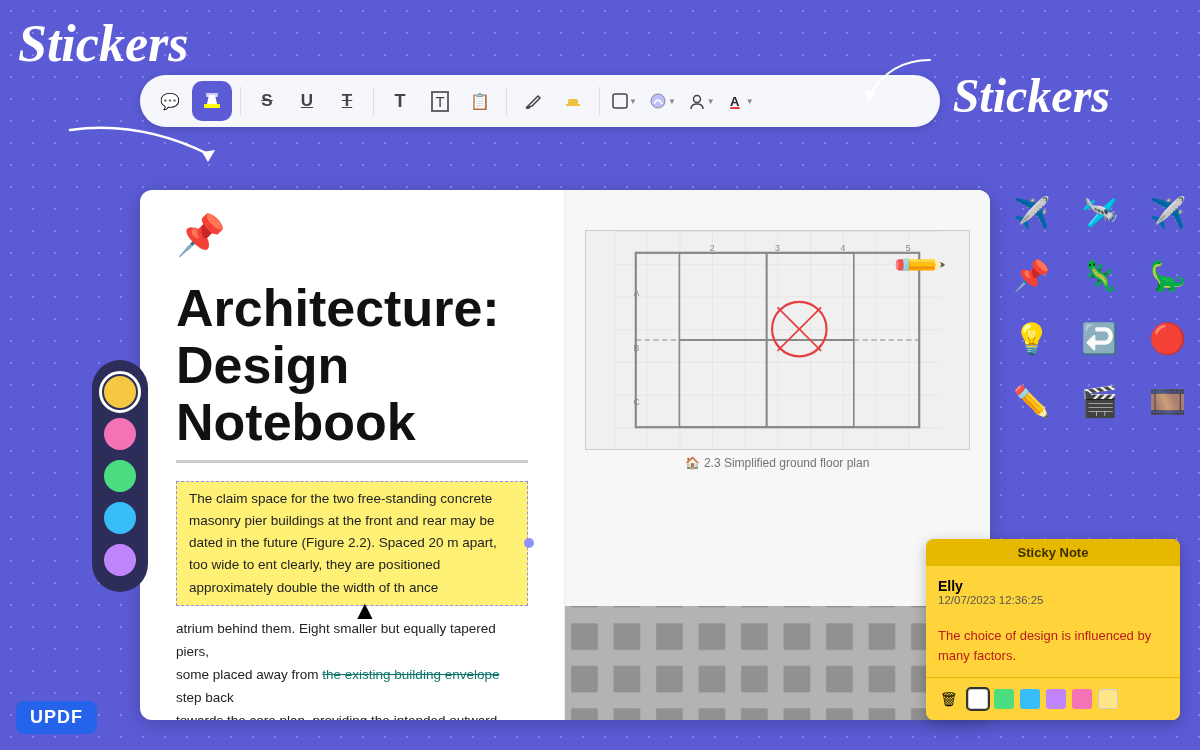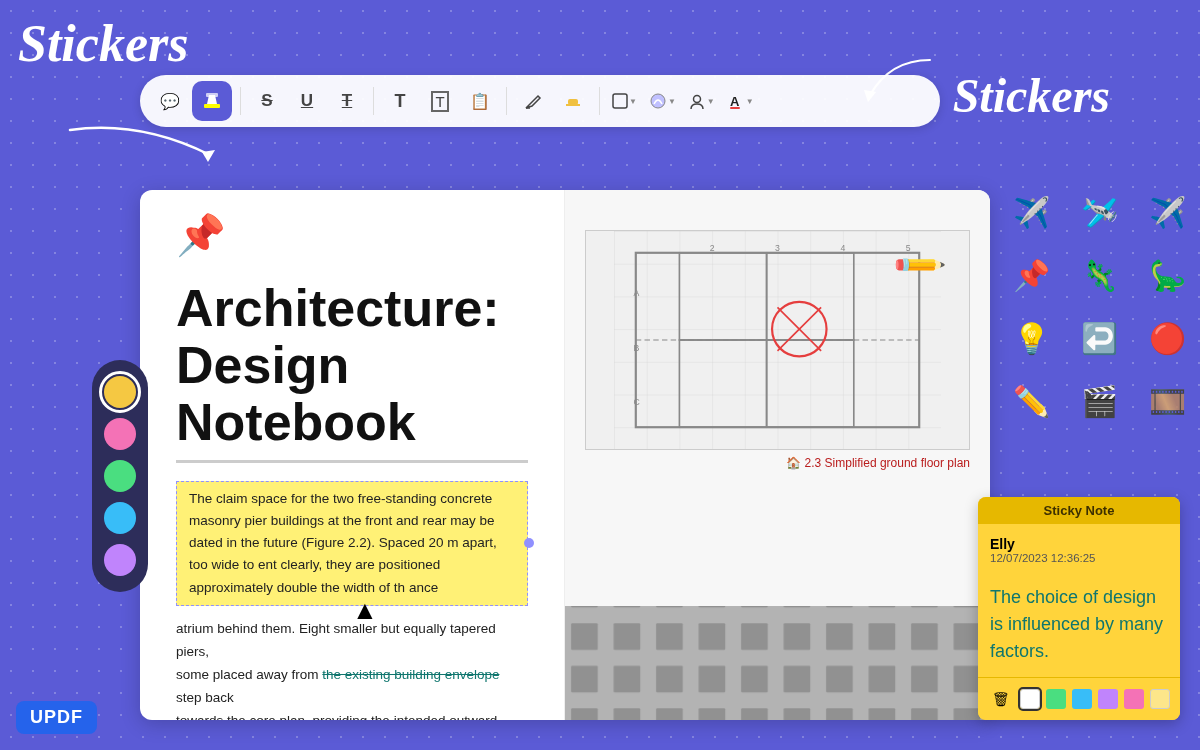--- a/index.html
+++ b/index.html
@@ -223,23 +223,23 @@
     }
 
     .doc-right-top {
       position: relative;
       padding: 20px;
       flex: 1;
       background: #f7f7f7;
     }
 
     .blueprint-caption {
-      text-align: right;
+      text-align: center;
       font-size: 12px;
-      color: #b91c1c;
+      color: #737373;
       margin-top: 6px;
     }
 
     .doc-right-bottom {
       height: 180px;
       overflow: hidden;
       position: relative;
     }
 
     .building-photo {
@@ -274,21 +274,21 @@
           rgba(0,0,0,0.08) 25px
         );
       background-color: #c8c8c8;
     }
 
     
     .sticky-note {
       position: absolute;
       bottom: 30px;
       right: 20px;
-      width: 202px;
+      width: 254px;
       background: #ffd43b;
       border-radius: 8px;
       overflow: hidden;
       box-shadow: 0 4px 14px rgba(0,0,0,0.25);
       z-index: 30;
     }
 
     .sticky-header {
       background: #e6b800;
       padding: 6px 12px;
@@ -308,22 +308,22 @@
       color: #000000;
     }
 
     .sticky-date {
       font-size: 11.5px;
       color: #555;
       margin-bottom: 20px;
     }
 
     .sticky-content {
-      font-size: 18px;
-      color: #0f766e;
+      font-size: 13px;
+      color: #b91c1c;
       line-height: 1.5;
     }
 
     .sticky-footer {
       display: flex;
       align-items: center;
       padding: 8px 10px;
       gap: 6px;
       background: #ffd43b;
       border-top: 1px solid #e6b800;

